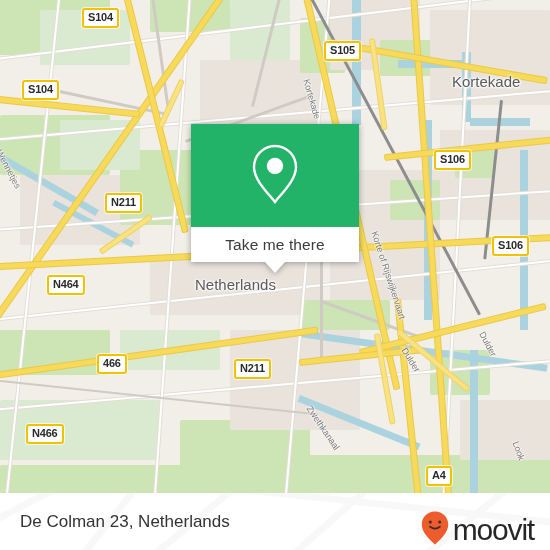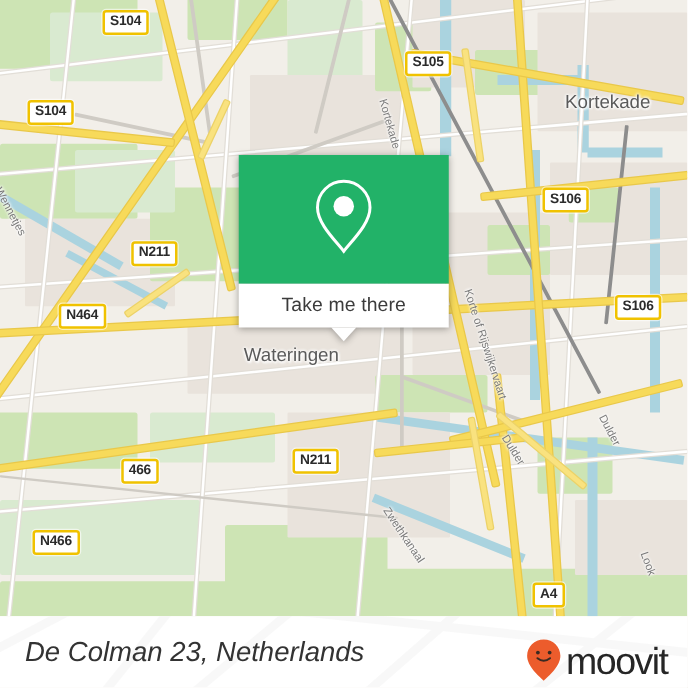--- a/index.html
+++ b/index.html
@@ -49,21 +49,21 @@
   #callout-bottom{height:35px;background:#ffffff;display:flex;align-items:center;justify-content:center;}
   #callout-label{font-size:15.5px;color:#3b3b3b;letter-spacing:.1px;}
   #callout-tail{position:absolute;left:74px;top:138px;width:0;height:0;
                 border-left:10px solid transparent;border-right:10px solid transparent;
                 border-top:11px solid #ffffff;}
 
   
   #footer{position:absolute;left:0;top:493px;width:550px;height:57px;background:#ffffff;overflow:hidden;}
   #footer-wm{position:absolute;left:0;top:-120px;width:550px;height:200px;opacity:.5;}
   #footer-addr{position:absolute;left:20px;top:0;height:57px;line-height:57px;
-               font-size:22px;color:#333;white-space:nowrap;font-style:italic;}
+               font-size:17px;color:#333;white-space:nowrap;}
   #logo{position:absolute;right:16px;top:0;height:74px;display:flex;align-items:center;gap:4px;}
   #logo-text{font-size:30px;color:#262626;letter-spacing:-1.2px;font-weight:500;}
 </style>
 </head>
 <body>
 
 <div id="app">
 
   <div id="map">
 
@@ -158,31 +158,31 @@
         <div class="street" style="left: 3px; top: 148px; transform: rotate(62deg);">Wennetjes</div>
         <div class="street" style="left: 379px; top: 230px; transform: rotate(72deg);">Korte of Rijswijkervaart</div>
         <div class="street" style="left: 311px; top: 78px; transform: rotate(74deg);">Kortekade</div>
         <div class="street" style="left: 313px; top: 404px; transform: rotate(56deg);">Zwethkanaal</div>
         <div class="street" style="left: 408px; top: 346px; transform: rotate(58deg);">Dulder</div>
         <div class="street" style="left: 486px; top: 330px; transform: rotate(62deg);">Dulder</div>
         <div class="street" style="left: 520px; top: 440px; transform: rotate(70deg);">Look</div>
       </div>
     <div class="layer" id="place-labels">
         <div class="place big" style="left: 452px; top: 73px;">Kortekade</div>
-        <div class="place big" style="left: 195px; top: 276px;">Wateringen</div>
+        <div class="place big" style="left: 195px; top: 276px;">Netherlands</div>
       </div>
     <div class="layer" id="shield-labels">
         <div class="shield" style="left: 82px; top: 8px;">S104</div>
         <div class="shield" style="left: 324px; top: 41px;">S105</div>
         <div class="shield" style="left: 22px; top: 80px;">S104</div>
         <div class="shield" style="left: 434px; top: 150px;">S106</div>
         <div class="shield" style="left: 105px; top: 193px;">N211</div>
         <div class="shield" style="left: 492px; top: 236px;">S106</div>
-        <div class="shield" style="left: 47px; top: 243px;">N464</div>
-        <div class="shield" style="left: 97px; top: 354px; margin-top: 13px;">466</div>
+        <div class="shield" style="left: 47px; top: 275px;">N464</div>
+        <div class="shield" style="left: 97px; top: 354px;">466</div>
         <div class="shield" style="left: 234px; top: 359px;">N211</div>
         <div class="shield" style="left: 26px; top: 424px;">N466</div>
         <div class="shield" style="left: 426px; top: 466px;">A4</div>
       </div>
 
   </div>
 
   <div id="callout">
     <div id="callout-top" style="background: rgb(34, 178, 104);">
       <span>

